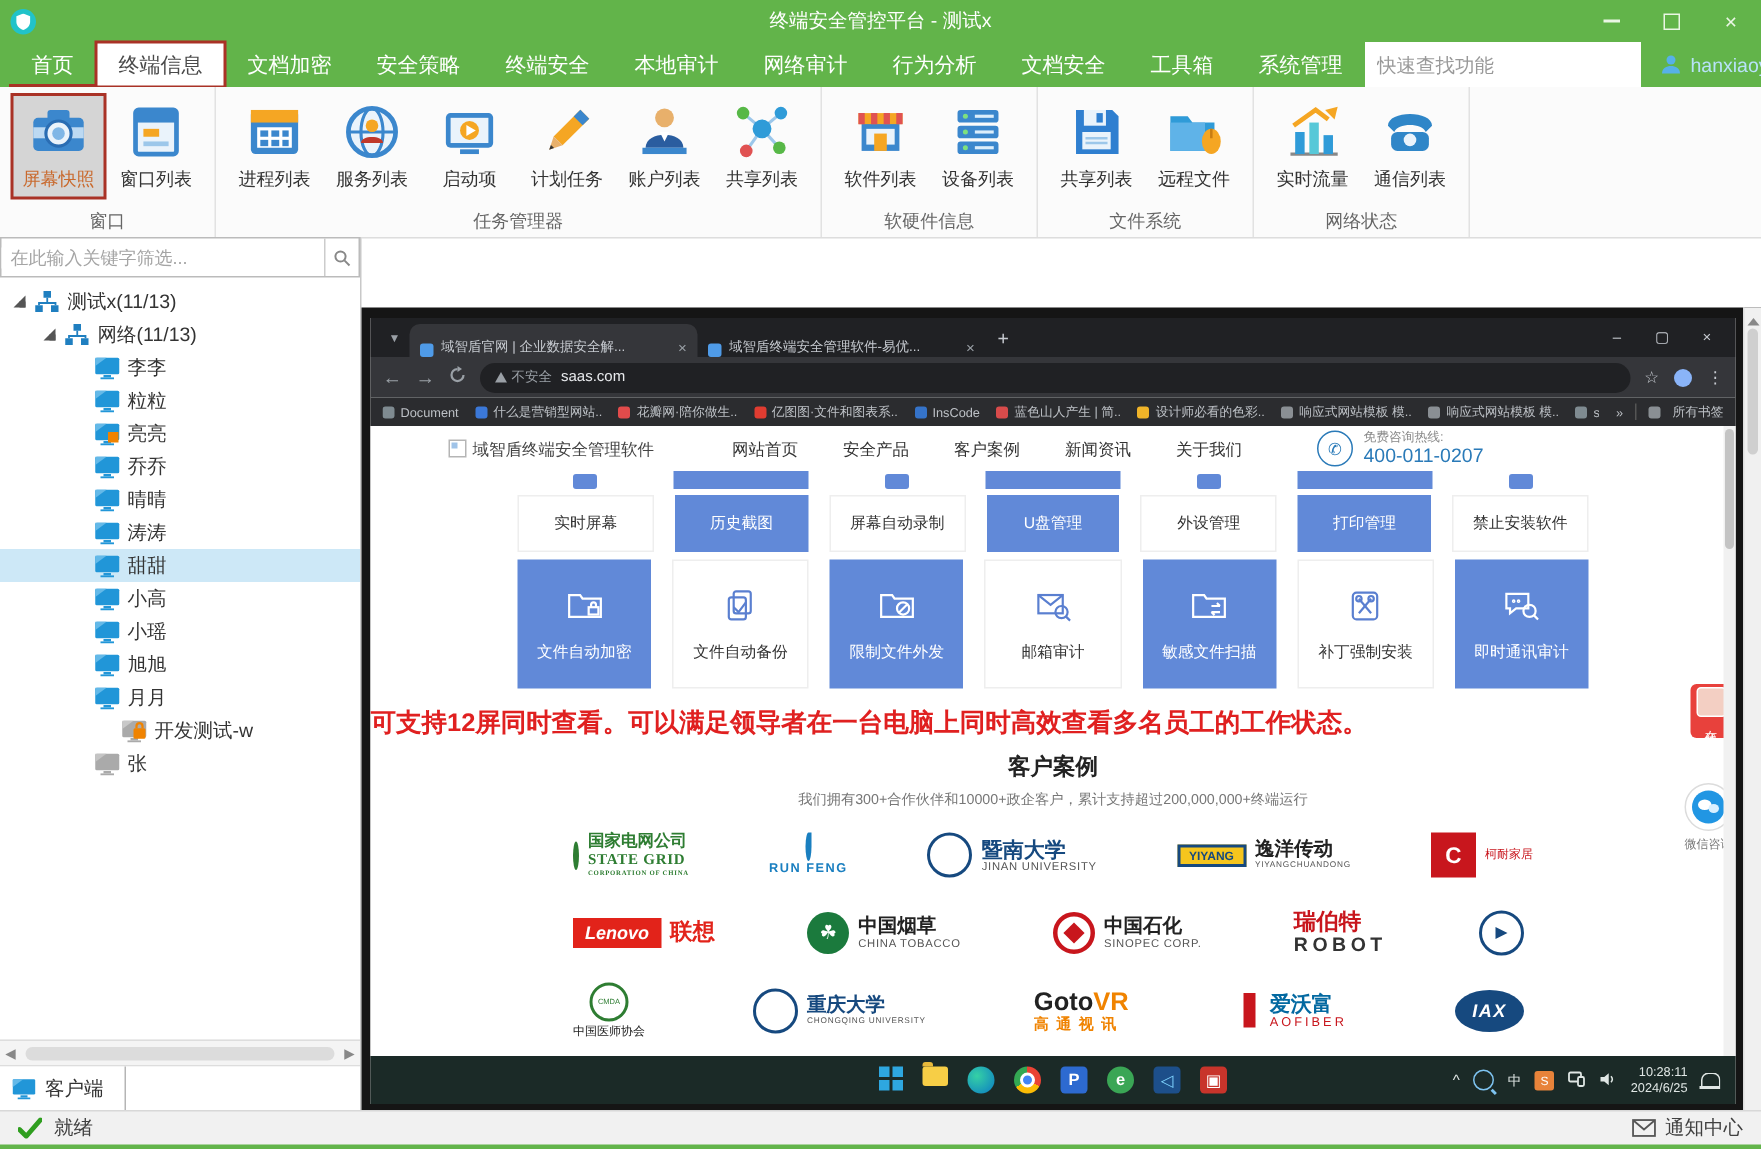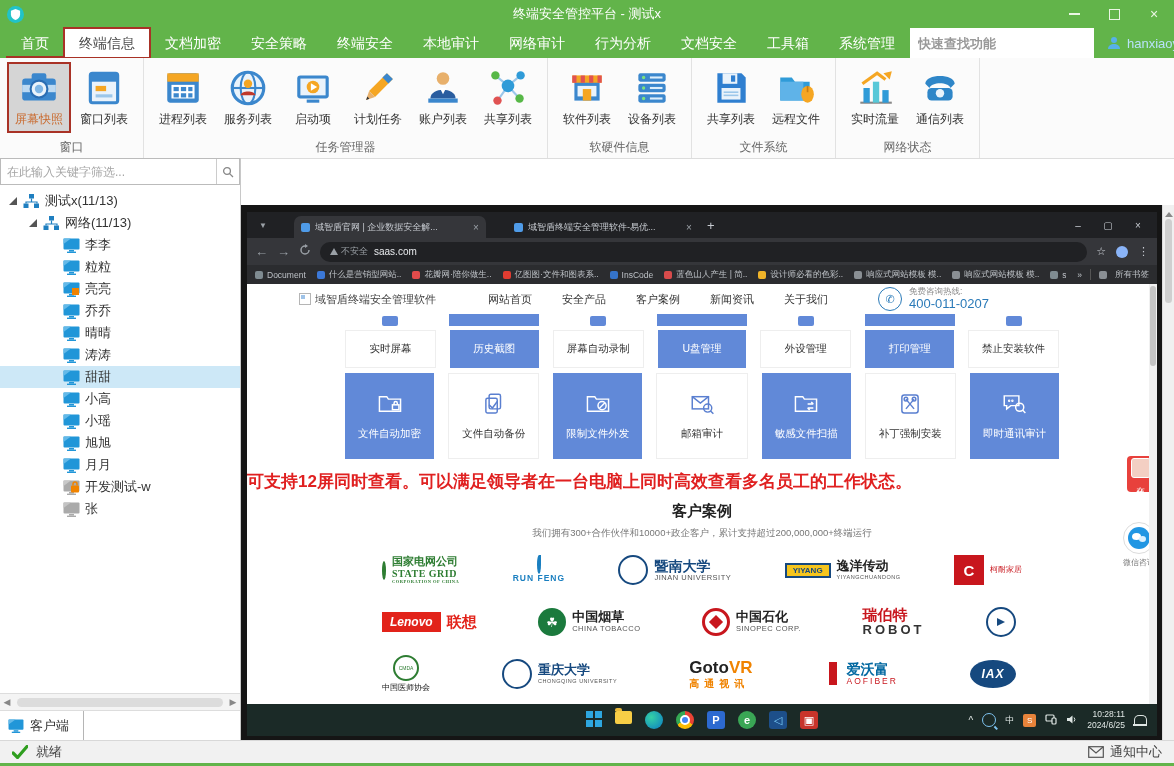--- a/index.html
+++ b/index.html
@@ -14,21 +14,21 @@
   .win-btn{width:40px;height:28px;display:flex;align-items:center;justify-content:center;color:#eaf6e4;}
   .wc-min{width:11px;height:2px;background:#eaf6e4;}
   .wc-max{width:9px;height:9px;border:1px solid #eaf6e4;}
   .wc-close{font-size:14px;line-height:1;}
   
   .menubar{position:absolute;left:0;top:28px;right:0;height:30px;background:#62b44a;display:flex;align-items:stretch;}
   .menu-tabs{display:flex;align-items:stretch;padding-left:6px;}
   .menu-item{padding:0 15px;line-height:30px;color:#fff;font-size:14px;white-space:nowrap;cursor:default;position:relative;}
   .menu-item.underline{box-shadow:inset 0 -2px 0 #a93226;}
   .menu-item.active{background:#fff;color:#4a4a4a;outline:2px solid #a93226;outline-offset:-1px;}
-  .menu-search{margin-left:auto;width:168px;height:30px;background:#fff;border:none;padding:0 8px;font-size:13px;color:#333;font-family:inherit;font-weight:bold;}
+  .menu-search{margin-left:auto;width:168px;height:30px;background:#fff;border:none;padding:0 8px;font-size:13px;color:#333;font-family:inherit;}
   .menu-search::placeholder{color:#999;}
   .menu-user{display:flex;align-items:center;gap:5px;padding:0 12px;}
   .menu-user .uname{color:#b8e2f8;font-size:13px;}
   
   .ribbon{position:absolute;left:0;top:58px;right:0;height:100px;background:#fbfbfb;border-bottom:1px solid #ddd;display:flex;}
   .ribbon-group{position:relative;border-right:1px solid #e2e2e2;padding:5px 8px 18px;display:flex;}
   .ribbon-items{display:flex;align-items:flex-start;gap:3px;}
   .ribbon-item{width:62px;text-align:center;padding:2px 0 4px;cursor:default;}
   .ribbon-item.selected{background:#d5d5d5;outline:2px solid #a93226;outline-offset:-1px;}
   .ribbon-item.selected .ribbon-label{color:#c96a2e;}
@@ -62,21 +62,21 @@
   .ch-icons svg{width:20px;height:20px;}
   
   .viewer{position:absolute;left:241px;top:205px;right:0;bottom:26px;background:#151515;}
   .vscroll{position:absolute;right:0;top:0;bottom:0;width:11px;background:#f0f0f0;border-left:1px solid #ddd;}
   .vs-arrow{width:0;height:0;border:4px solid transparent;border-bottom:5px solid #888;margin:3px auto 2px;}
   .vs-thumb{width:7px;background:#cfcfcf;border-radius:4px;height:84px;margin:0 auto;}
   .capture{position:absolute;left:6px;top:7px;right:17px;bottom:4px;display:flex;flex-direction:column;background:#fff;}
   
   .cap-tabs{height:26px;background:#202124;display:flex;align-items:flex-end;padding-left:6px;}
   .tab-chevron{color:#9aa0a6;font-size:8px;align-self:center;margin:0 6px;}
-  .cap-tab{width:178px;height:22px;display:flex;align-items:center;gap:5px;padding:0 7px;border-radius:7px 7px 0 0;font-size:9px;color:#c7cbd1;margin-left:21px;}
+  .cap-tab{width:178px;height:22px;display:flex;align-items:flex-end;gap:5px;padding:0 7px;border-radius:7px 7px 0 0;font-size:9px;color:#c7cbd1;}
   .cap-tab.active{background:#35363a;}
   .tab-fav{width:9px;height:9px;border-radius:2px;background:#4f9be8;flex:none;}
   .tab-title{flex:1;overflow:hidden;white-space:nowrap;text-overflow:ellipsis;}
   .tab-close{color:#9aa0a6;font-size:10px;}
   .tab-new{color:#c7cbd1;font-size:13px;margin:0 8px;align-self:center;}
   .cap-wincontrols{margin-left:auto;display:flex;gap:0;align-self:center;margin-right:4px;}
   .cap-wb{width:30px;height:20px;display:flex;align-items:center;justify-content:center;color:#c7cbd1;font-size:10px;}
   .cap-toolbar{height:27px;background:#35363a;display:flex;align-items:center;padding:0 8px;gap:9px;}
   .nav-glyph{color:#9aa0a6;font-size:13px;}
   .urlbar{flex:1;height:20px;background:#202124;border-radius:11px;display:flex;align-items:center;padding:0 10px;gap:6px;}
@@ -630,21 +630,21 @@
           <span class="tree-ico">
             <svg viewBox="0 0 17 15">
               <rect x="0.5" y="0.5" width="16" height="11" rx="1" fill="#2196d8"></rect>
               <path d="M0.5 0.5 L8 0.5 L0.5 6 Z" fill="#64b9e8"></path>
               <rect x="6" y="12" width="5" height="1.6" fill="#2196d8"></rect>
               <rect x="4" y="13.6" width="9" height="1.4" fill="#2196d8"></rect>
             </svg>
           </span>
           <span>月月</span>
         </div>
-        <div class="tree-row" style="padding-left: 48px;">
+        <div class="tree-row" style="padding-left: 48px; margin-left: 18px;">
           <span class="tree-arrow none"></span>
           <span class="tree-ico">
             <svg viewBox="0 0 17 15">
               <rect x="0.5" y="0.5" width="16" height="11" rx="1" fill="#aaaaaa"></rect>
               <path d="M0.5 0.5 L8 0.5 L0.5 6 Z" fill="#c8c8c8"></path>
               <rect x="6" y="12" width="5" height="1.6" fill="#aaaaaa"></rect>
               <rect x="4" y="13.6" width="9" height="1.4" fill="#aaaaaa"></rect>
               <rect x="8" y="5.5" width="8" height="7" rx="1" fill="#f08300"></rect>
               <path d="M10 5.5 V4 a2 2 0 0 1 4 0 V5.5" fill="none" stroke="#f08300" stroke-width="1.5"></path>
             </svg>

